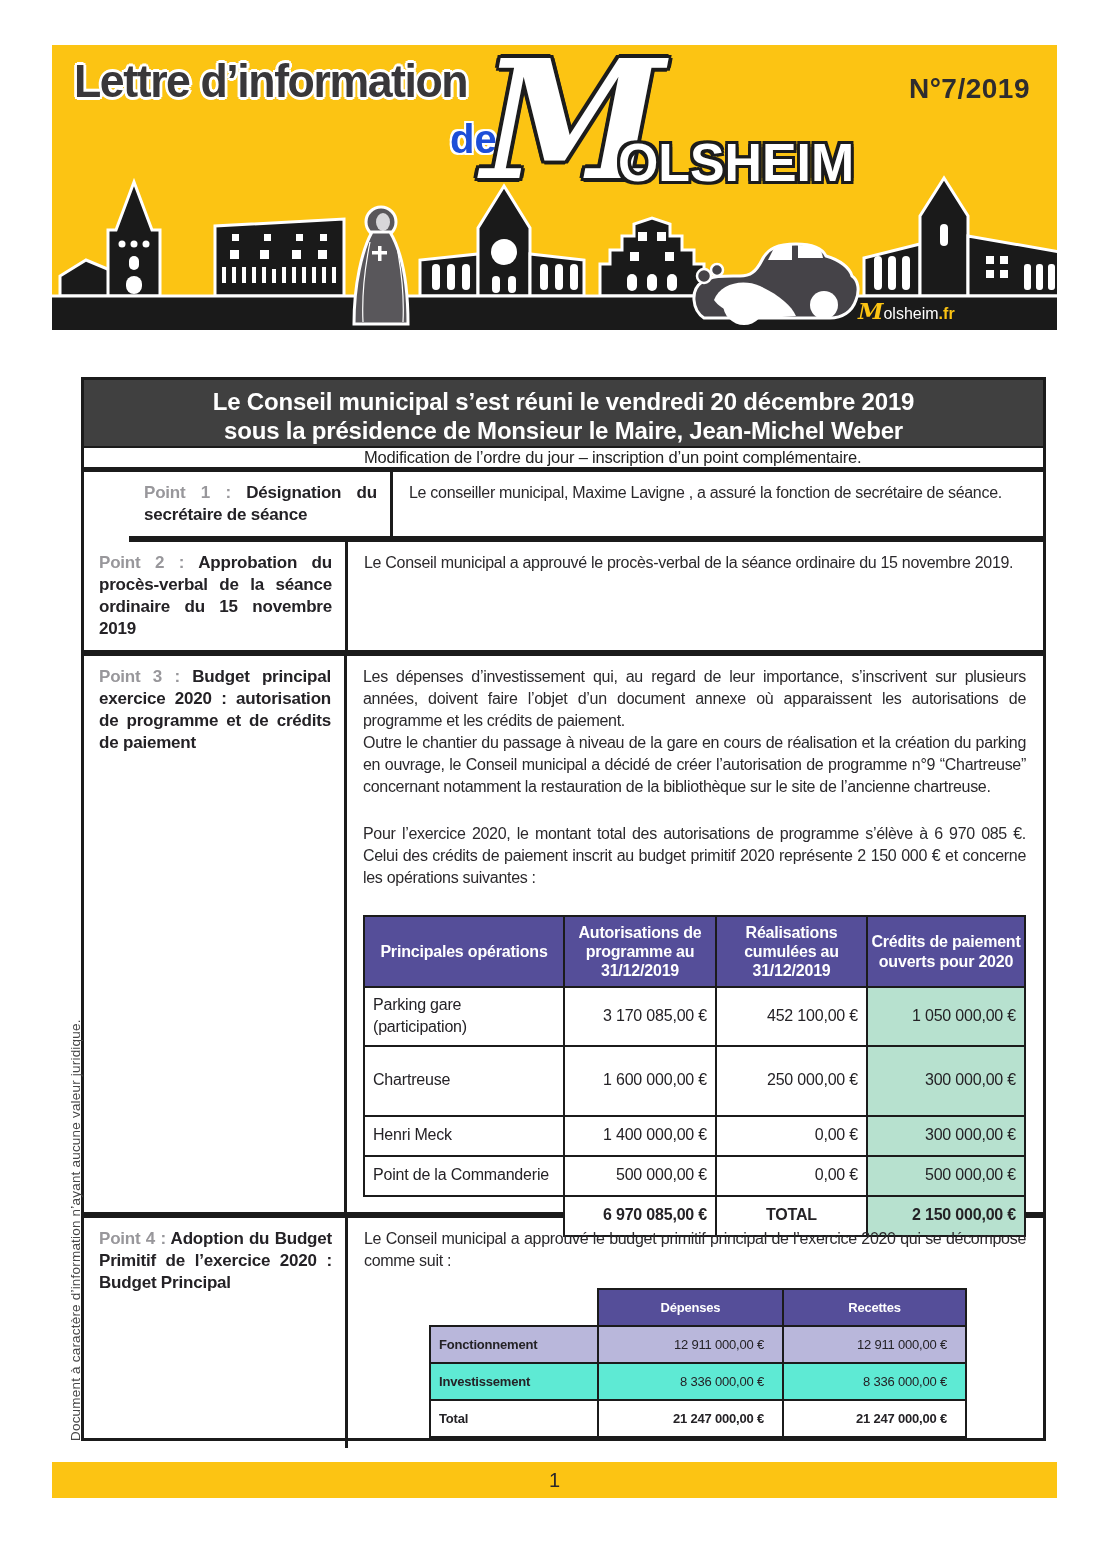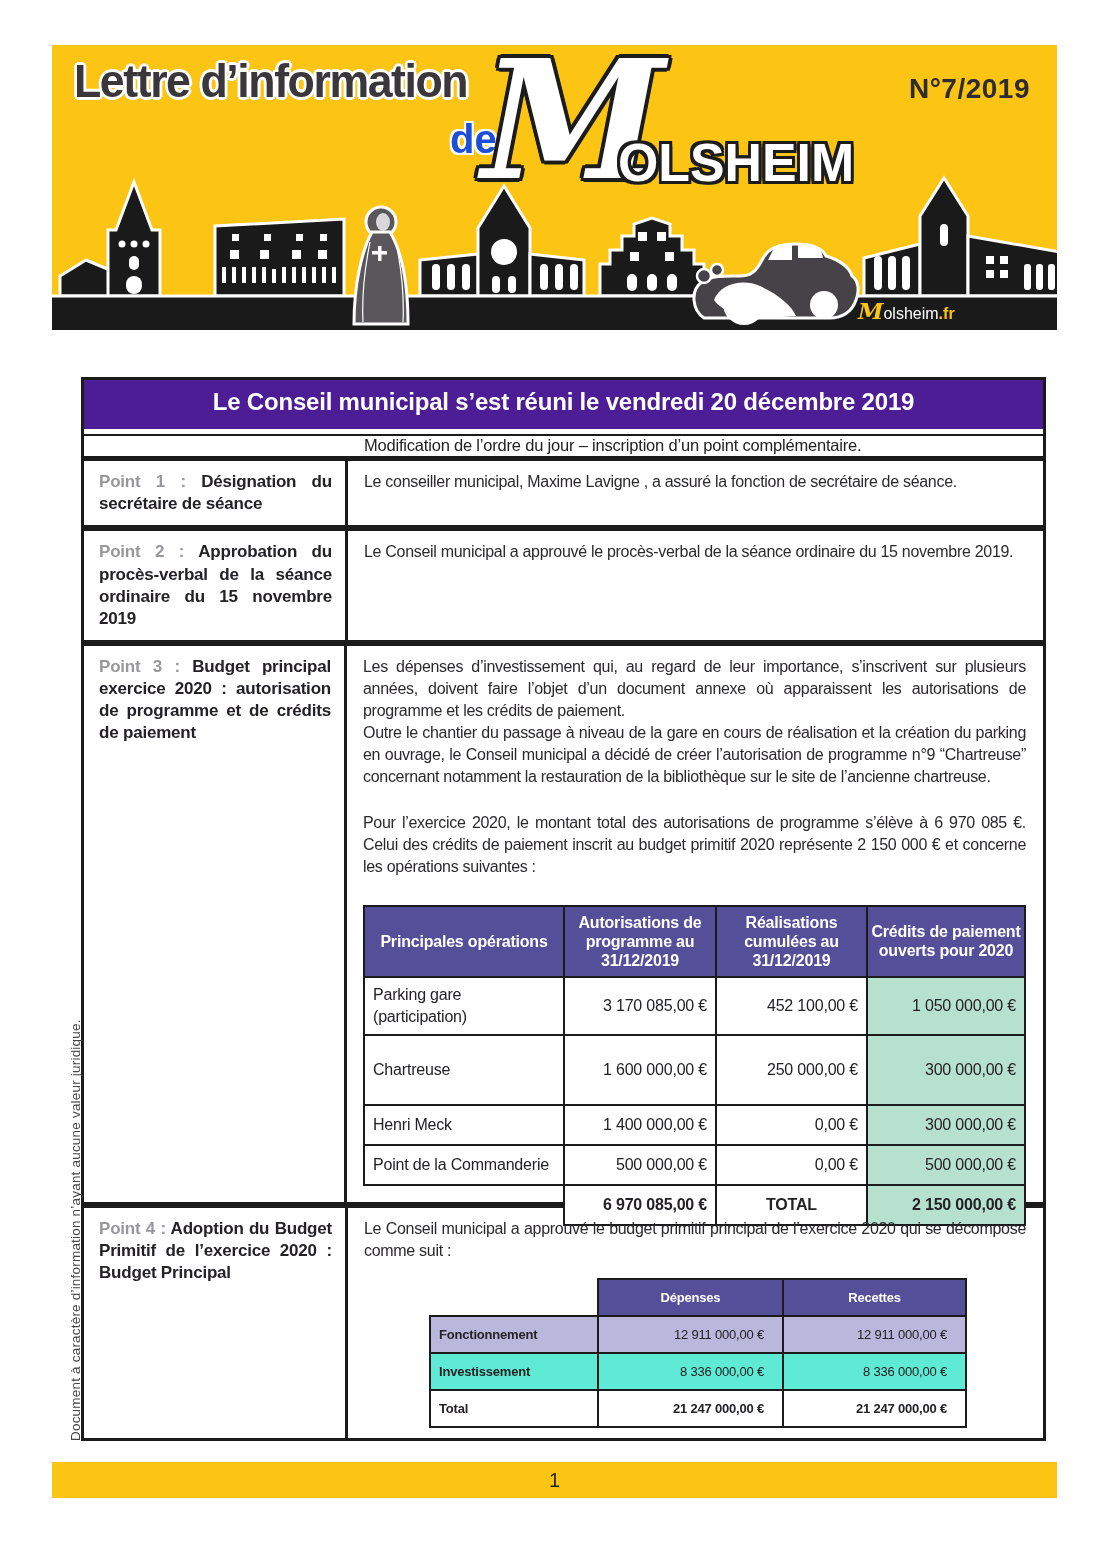--- a/index.html
+++ b/index.html
@@ -15,28 +15,28 @@
     text-shadow: -2px -2px 0 #fff, 2px -2px 0 #fff, -2px 2px 0 #fff, 2px 2px 0 #fff; }
   .mast-m { position: absolute; left: 430px; top: -28px; font-family: "DejaVu Serif", serif; font-style: italic; font-weight: bold; font-size: 165px; line-height: 1.25; color: #ffffff;
     text-shadow: -3px -3px 0 #1c1c1c, 3px -3px 0 #1c1c1c, -3px 3px 0 #1c1c1c, 3px 3px 0 #1c1c1c, 0 -4px 0 #1c1c1c, 0 4px 0 #1c1c1c, -4px 0 0 #1c1c1c, 4px 0 0 #1c1c1c; }
   .mast-city { position: absolute; left: 566px; top: 86px; font-size: 54px; font-weight: bold; letter-spacing: 0px; color: #ffffff; transform: scaleX(0.96); transform-origin: left top;
     text-shadow: -3px -3px 0 #1c1c1c, 3px -3px 0 #1c1c1c, -3px 3px 0 #1c1c1c, 3px 3px 0 #1c1c1c, 0 -3px 0 #1c1c1c, 0 3px 0 #1c1c1c, -3px 0 0 #1c1c1c, 3px 0 0 #1c1c1c; }
   .mast-issue { position: absolute; right: 27px; top: 28px; font-size: 28px; font-weight: bold; color: #2E2C2F; letter-spacing: 0.5px; }
   .skyline { position: absolute; left: 0; bottom: 0; width: 1005px; height: 158px; display: block; }
 
   
   .content { position: absolute; left: 81px; top: 377px; width: 965px; height: 1064px; border: 3px solid #1B1B1B; background: #fff; display: flex; flex-direction: column; }
-  .banner { height: 68px; background: #4c1d95; color: #fff; text-align: center; padding-top: 7px; }
+  .banner { height: 68px; background: #404040; color: #fff; text-align: center; padding-top: 7px; }
   .banner div { font-size: 24px; font-weight: bold; line-height: 1.22; letter-spacing: -0.2px; }
   .gap-row { height: 7px; background: #fff; }
   .note-row { height: 37px; border-top: 2px solid #1B1B1B; border-bottom: 5px solid #1B1B1B; display: flex; align-items: center; padding-left: 280px; font-size: 16.5px; color: #222; letter-spacing: -0.2px; }
 
   .point-row { display: flex; border-bottom: 6px solid #1B1B1B; }
   .point-row.last { border-bottom: none; flex: 1; }
-  .p1 { height: 79px; } .p2 { height: 116px; } .p3 { height: 562px; }
+  .p1 { height: 79px; margin-left: 45px; } .p2 { height: 116px; } .p3 { height: 562px; }
   .pl { width: 264px; border-right: 3px solid #1B1B1B; padding: 10px 13px 10px 15px; font-size: 17px; font-weight: bold; color: #242226; text-align: justify; line-height: 1.3; letter-spacing: -0.2px; }
   .plabel { color: #98979B; }
   .pr { flex: 1; padding: 10px 17px 10px 16px; font-size: 16px; color: #2B292C; text-align: justify; line-height: 1.38; letter-spacing: -0.3px; }
   .pr p { margin: 0; }
   .pr p.spaced { margin-top: 24px; }
 
   
   table { border-collapse: collapse; }
   .ptable { margin-top: 26px; font-size: 16px; color: #242226; table-layout: fixed; width: 661px; letter-spacing: -0.2px; }
   .ptable th, .ptable td { border: 2px solid #1B1B1B; }
@@ -189,20 +189,21 @@
       <text x="806" y="147">
         <tspan font-family="DejaVu Serif, serif" font-style="italic" font-weight="bold" font-size="23" fill="#FCC413">M</tspan><tspan font-family="Liberation Sans, sans-serif" font-size="16" fill="#FFFFFF">olsheim</tspan><tspan font-family="Liberation Sans, sans-serif" font-weight="bold" font-size="16" fill="#FCC413">.fr</tspan>
       </text>
     </svg>
   </div>
 
   <div class="content">
 
     <div class="banner">
       <div>Le Conseil municipal s’est réuni le vendredi 20 décembre 2019</div>
+      <div>sous la présidence de Monsieur le Maire, Jean-Michel Weber</div>
     </div>
 
     <div class="gap-row"></div>
 
     <div class="note-row">
       <span>Modification de l’ordre du jour – inscription d’un point complémentaire.</span>
     </div>
 
     <div class="point-row p1">
       <div class="pl">

